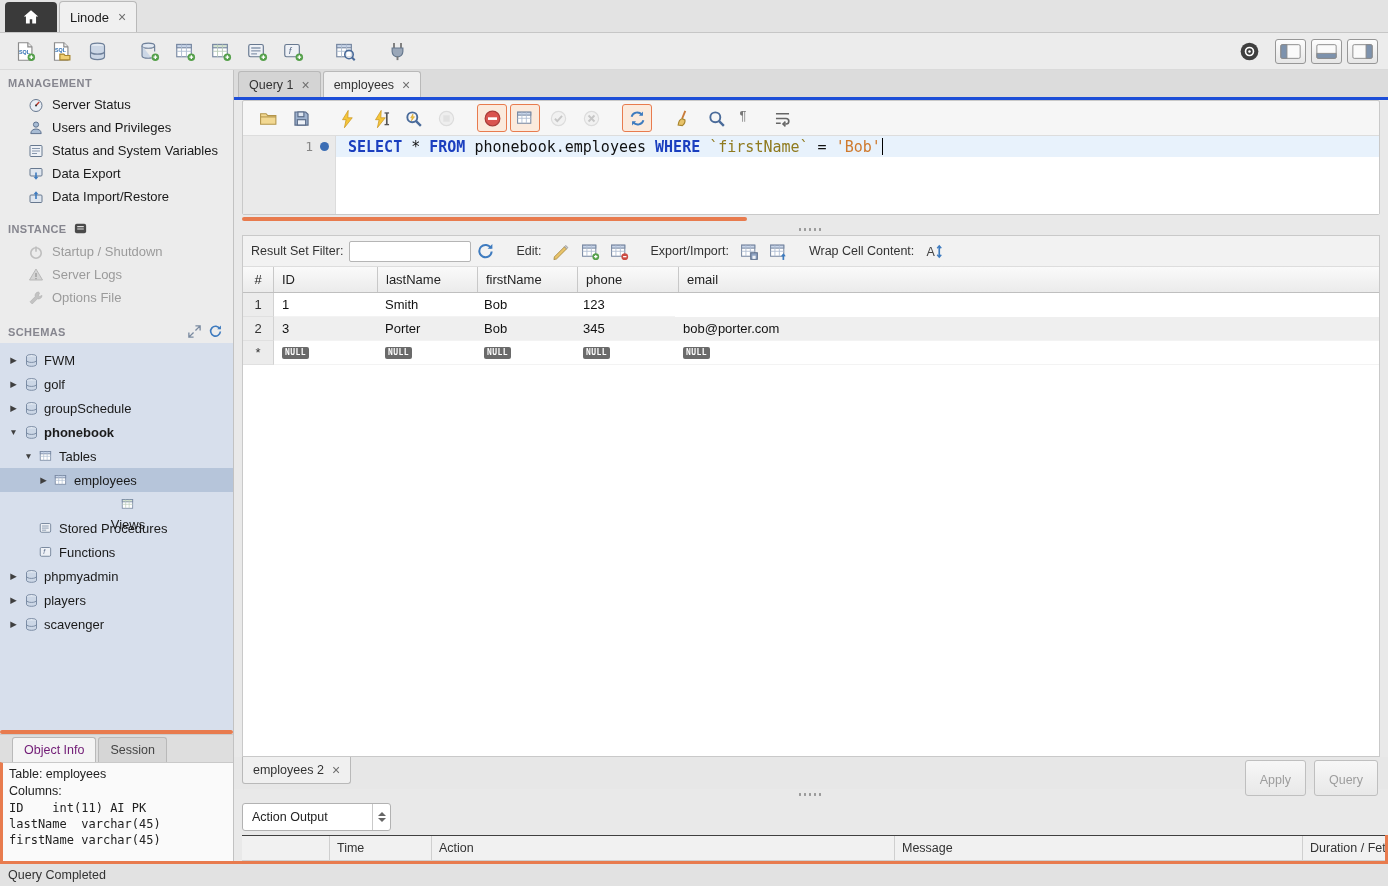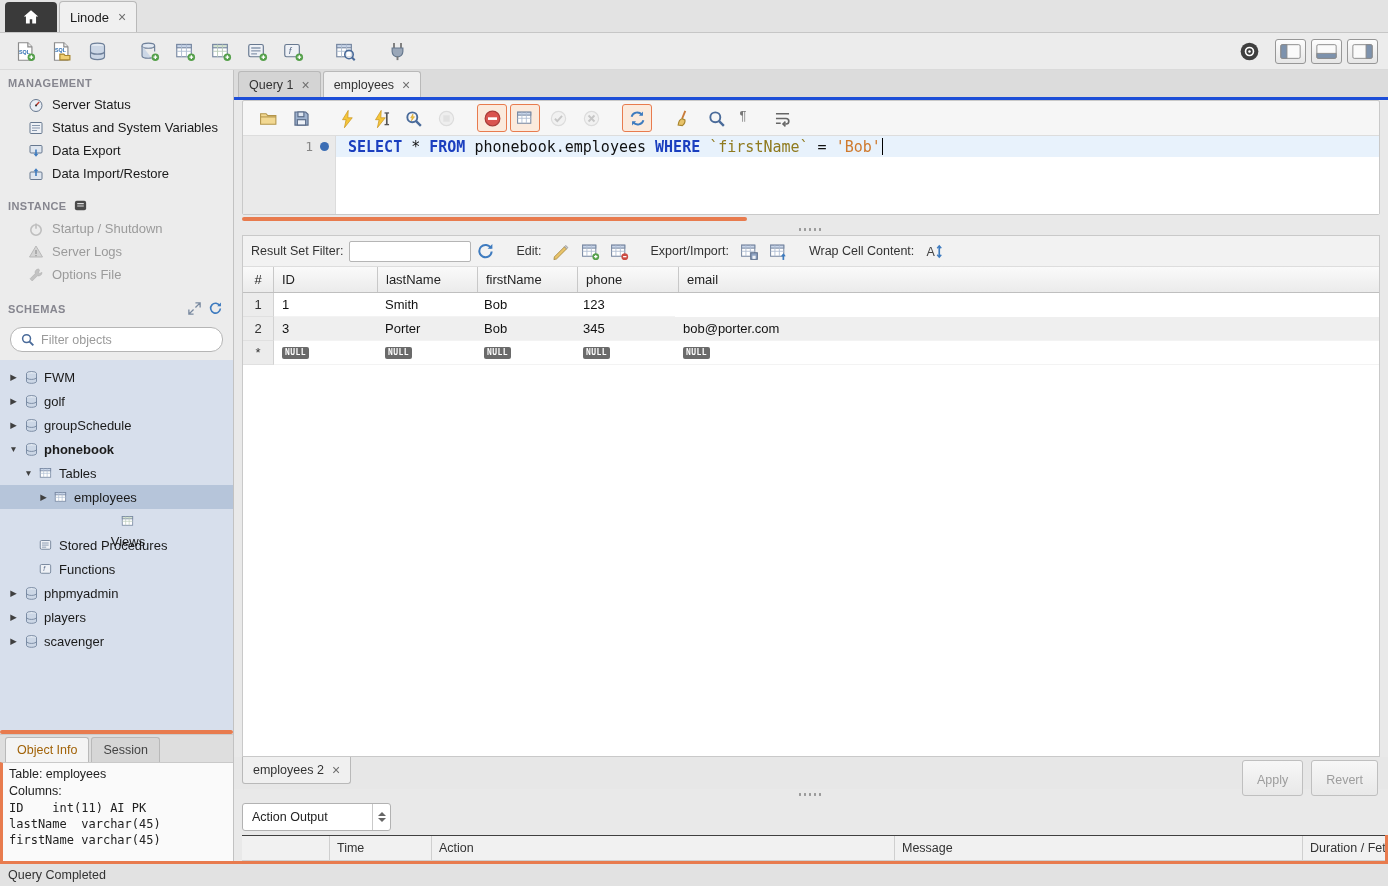--- a/index.html
+++ b/index.html
@@ -43,21 +43,21 @@
   .tree{flex:1;background:#d7dfec;overflow:hidden;padding-top:5px;min-height:0;}
   .tree-row{height:24px;display:flex;align-items:center;gap:5px;cursor:default;white-space:nowrap;}
   .tree-row .exp{width:11px;text-align:center;font-size:8.5px;color:#3f3f3f;flex:0 0 auto;}
   .tree-row .ic{width:15px;height:15px;}
   .tree-row.bold{font-weight:bold;}
   .tree-row.selected{background:#b6c5da;}
   .orange-hr{height:4px;background:#e87b4e;border-radius:2px;flex:0 0 auto;}
   .info-tabs{height:27px;background:#dedede;display:flex;align-items:flex-end;padding-left:5px;border-top:1px solid #cbcbcb;}
   .info-tab{height:24px;display:flex;align-items:center;padding:0 11px;margin-right:2px;font-size:12.5px;color:#444;
     border:1px solid #b9b9b9;border-bottom:none;border-radius:3px 3px 0 0;background:#d6d6d6;}
-  .info-tab.active{background:#f4f4f4;color:#a16207;}
+  .info-tab.active{background:#f4f4f4;color:#701a75;margin-left:7px;}
   .info-panel{flex:0 0 92px;background:#fafafa;border-top:1px solid #c9c9c9;border-left:3px solid #e87b4e;
     padding:3px 6px;overflow:hidden;}
   .info-line{font-size:12.5px;line-height:1.35;color:#222;white-space:pre;}
   .info-line.mono{font-family:"DejaVu Sans Mono",monospace;font-size:12px;}
 
   
   .content{flex:1;display:flex;flex-direction:column;min-width:0;background:#e9e9e9;}
   .query-tabs{height:27px;background:#dcdcdc;border-bottom:3px solid #1d4ed8;display:flex;align-items:flex-end;padding-left:4px;}
   .qtab{height:25px;display:flex;align-items:center;gap:8px;padding:0 10px;margin-right:2px;font-size:12.5px;color:#333;
     border:1px solid #b9b9b9;border-bottom:none;border-radius:3px 3px 0 0;background:#d4d4d4;}
@@ -308,20 +308,29 @@
                 <circle cx="8" cy="8.5" r="6" fill="#e8edf4" stroke="#67788f"></circle>
                 <path d="M8 8.5L11.2 5" stroke="#c0392b" stroke-width="1.4"></path>
                 <circle cx="8" cy="8.5" r="1" fill="#333"></circle>
               </svg>
             </span>
             <span>Server Status</span>
           </div>
           <div class="side-item">
             <span class="ic">
               <svg viewBox="0 0 16 16">
+                <circle cx="8" cy="4.6" r="2.6" fill="#a8bcd4" stroke="#5f7390"></circle>
+                <path d="M2.8 13.6c0-3 2.3-4.6 5.2-4.6s5.2 1.6 5.2 4.6z" fill="#a8bcd4" stroke="#5f7390"></path>
+              </svg>
+            </span>
+            <span>Users and Privileges</span>
+          </div>
+          <div class="side-item">
+            <span class="ic">
+              <svg viewBox="0 0 16 16">
                 <rect x="2" y="2.5" width="12" height="11" rx="1" fill="#eef1f6" stroke="#67788f"></rect>
                 <path d="M4 5.5h8M4 8h8M4 10.5h5" stroke="#8797ad" stroke-width="1.2"></path>
               </svg>
             </span>
             <span>Status and System Variables</span>
           </div>
           <div class="side-item">
             <span class="ic">
               <svg viewBox="0 0 16 16">
                 <rect x="2" y="2.5" width="12" height="7.5" rx="1" fill="#dfe6ef" stroke="#67788f"></rect>
@@ -389,29 +398,20 @@
             <svg viewBox="0 0 16 16">
               <path d="M9 2h5v5M14 2L9 7M7 14H2V9M2 14l5-5" stroke="#7a8aa0" fill="none" stroke-width="1.4"></path>
             </svg>
           </span>
         <span class="ic sm">
             <svg viewBox="0 0 16 16">
               <path d="M12.6 5.2A5.2 5.2 0 1 0 13.2 8" fill="none" stroke="#3e7bbf" stroke-width="1.7"></path>
               <path d="M13.8 1.6v4h-4z" fill="#3e7bbf"></path>
             </svg>
           </span>
-      </div>
-      <div class="filterbox">
-        <span class="ic sm">
-            <svg viewBox="0 0 16 16">
-              <circle cx="7" cy="7" r="4.2" fill="none" stroke="#4a6b9a" stroke-width="1.6"></circle>
-              <path d="M10.2 10.2l4 4" stroke="#4a6b9a" stroke-width="2"></path>
-            </svg>
-          </span>
-        <span class="ph">Filter objects</span>
       </div>
       <div id="schema-tree" class="tree">
           <div class="tree-row" style="padding-left: 8px;">
             <span class="exp">▶</span>
             <span class="ic">
               <svg viewBox="0 0 18 18">
                 <ellipse cx="9" cy="4.2" rx="6" ry="2.4" fill="#e2e9f2" stroke="#6d7f99"></ellipse>
                 <path d="M3 4.2v9.4c0 1.3 2.7 2.4 6 2.4s6-1.1 6-2.4V4.2" fill="#ccd7e6" stroke="#6d7f99"></path>
                 <path d="M3 8.9c0 1.3 2.7 2.4 6 2.4s6-1.1 6-2.4" fill="none" stroke="#6d7f99"></path>
               </svg>
@@ -837,21 +837,21 @@
         </div>
       </div>
 
       <div class="result-tabbar">
         <div class="qtab bottom">
           <span>employees 2</span>
           <span class="tab-close">×</span>
         </div>
         <div class="flex1"></div>
         <button class="btn disabled">Apply</button>
-        <button class="btn disabled">Revert</button>
+        <button class="btn disabled">Query</button>
       </div>
 
       <div class="splitter thin">
           <div class="grip"></div>
         </div>
 
       <div class="output-section">
         <div class="action-select">
           <span>Action Output</span>
           <span class="stepper">

